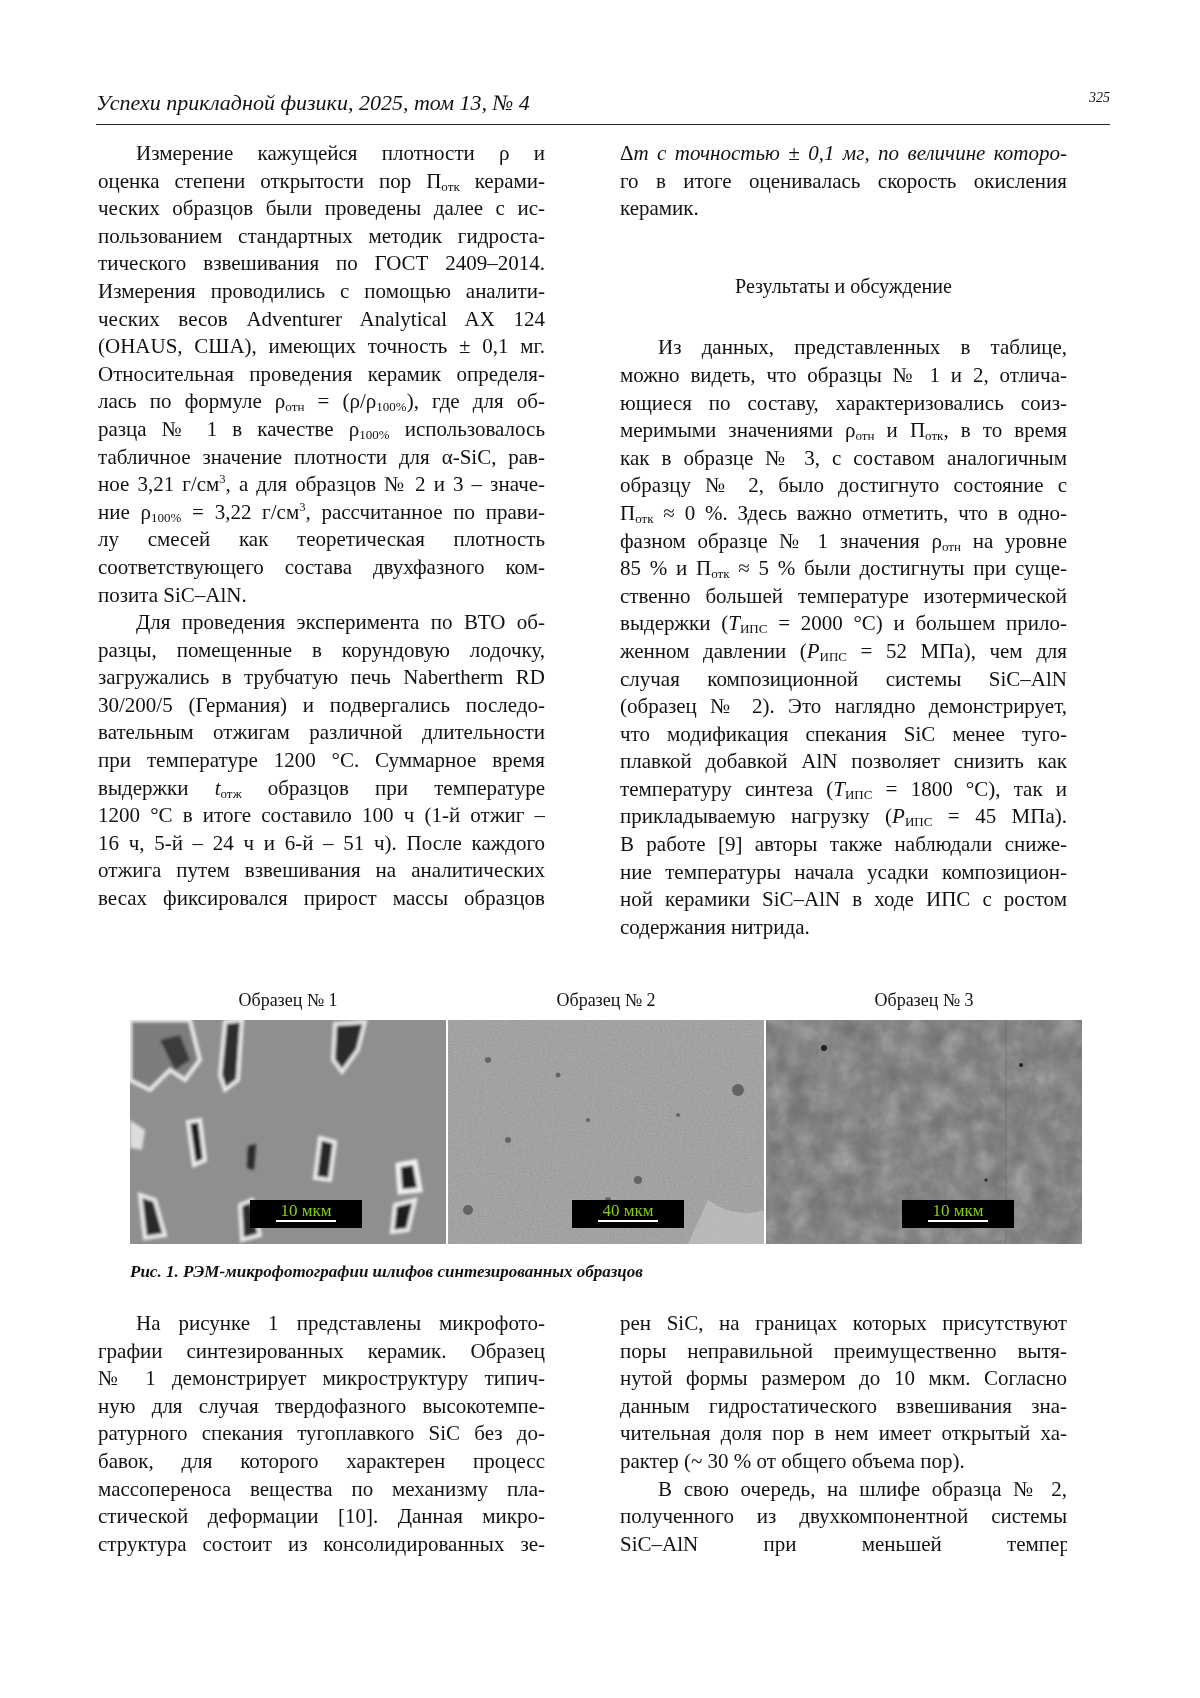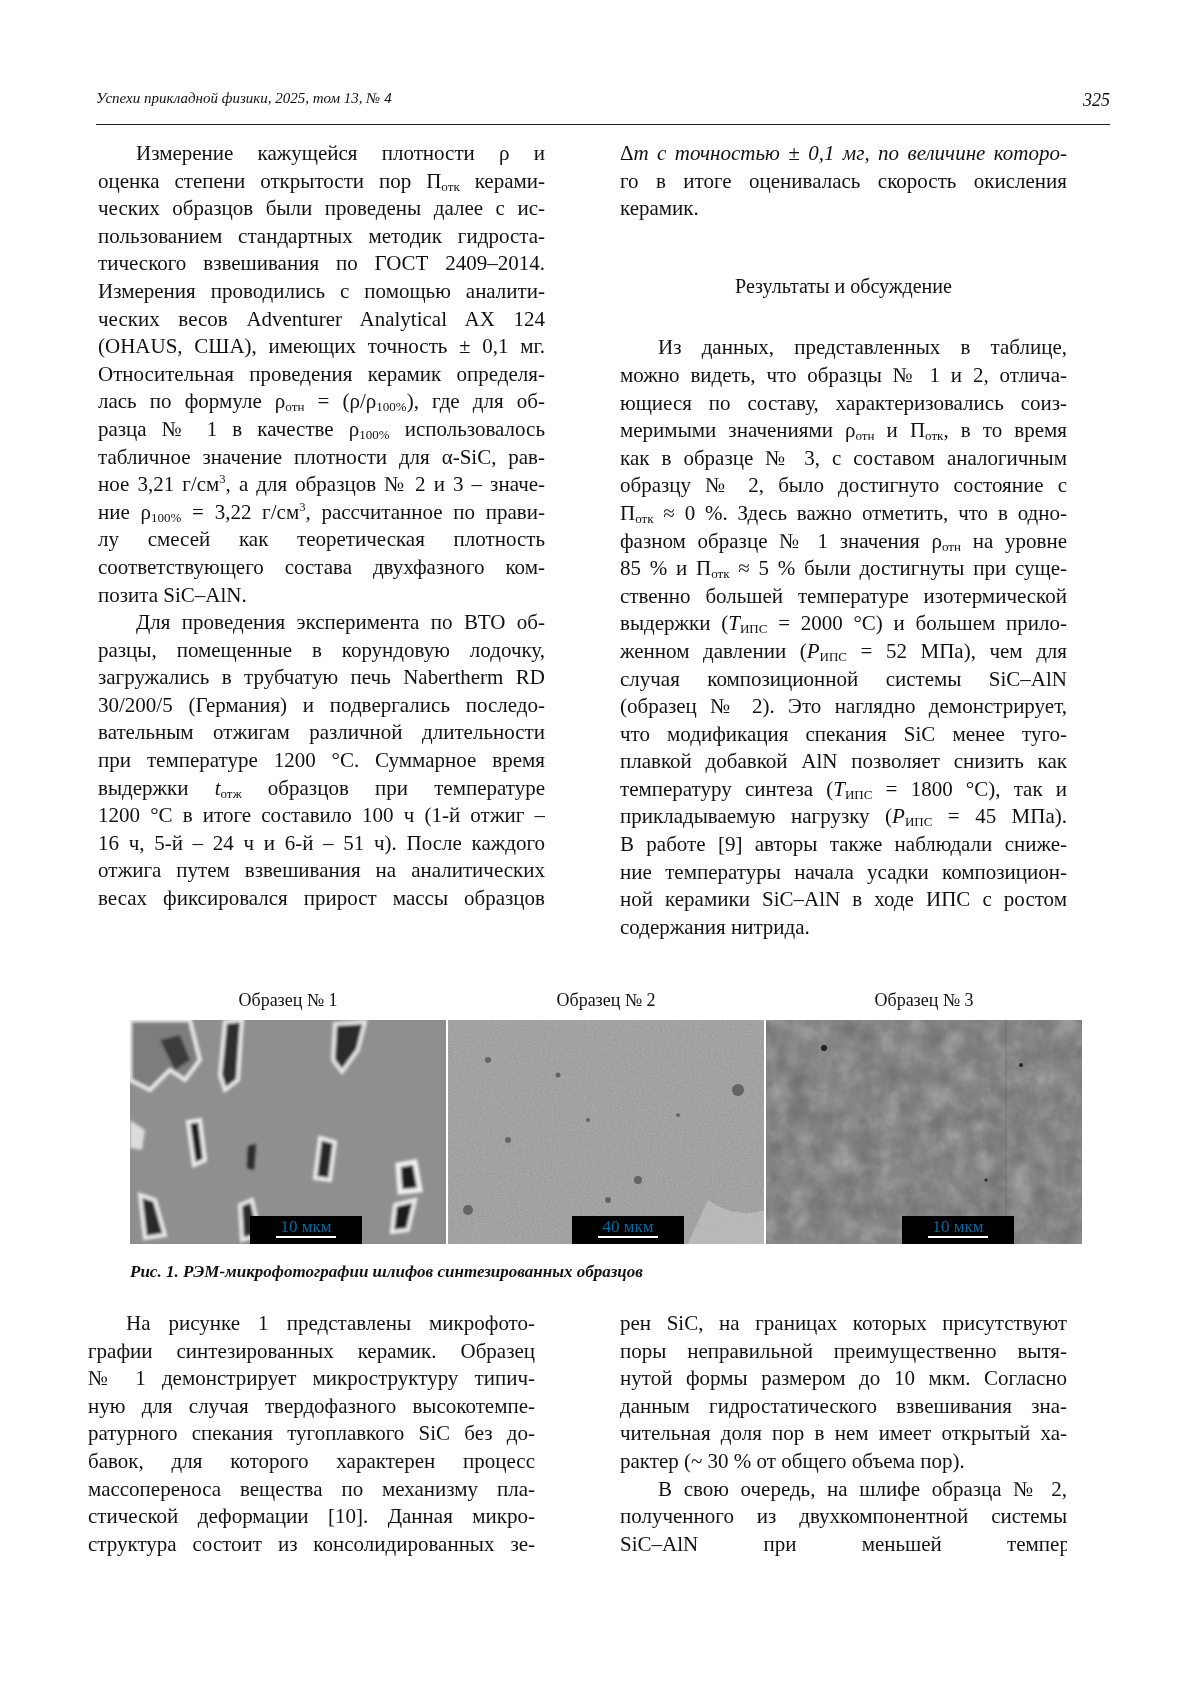--- a/index.html
+++ b/index.html
@@ -5,49 +5,49 @@
     html, body { margin: 0; padding: 0; background: #ffffff; }
     body {
       width: 1200px; height: 1698px; position: relative; overflow: hidden;
       font-family: "Liberation Serif", "DejaVu Serif", serif; color: #111;
     }
     .header {
       position: absolute; left: 96px; top: 90px; width: 1014px; height: 34px;
       border-bottom: 1.5px solid #222;
     }
     .header .journal {
-      position: absolute; left: 0; top: 0; font-style: italic; font-size: 15px;
+      position: absolute; left: 0; top: 0; font-style: italic; font-size: 22px;
     }
     .header .pageno {
-      position: absolute; right: 0; top: 0; font-style: italic; font-size: 18px; font-family: Liberation Serif, serif;
+      position: absolute; right: 0; top: 0; font-style: italic; font-size: 14px; font-family: Liberation Serif, serif;
     }
     .col {
       position: absolute; width: 447px; font-size: 21px; line-height: 27.6px;
       text-align: justify; hyphens: manual;
     }
     .col .line { display: block; text-align: justify; text-align-last: justify; white-space: nowrap; overflow: hidden; }
     .col .line.last { text-align-last: left; }
     #col-left-top { left: 98px; top: 140px; }
     #col-right-top { left: 620px; top: 140px; }
     .section-heading {
       font-weight: normal; text-align: center; font-size: 20px;
       margin: 50px 0 34px 0;
     }
-    #col-left-bottom { left: 88px; top: 1310px; }
+    #col-left-bottom { left: 98px; top: 1310px; }
     #col-right-bottom { left: 620px; top: 1310px; }
 
     .figure { position: absolute; left: 130px; top: 990px; width: 952px; }
     .fig-labels { position: relative; height: 30px; }
     .fig-label { position: absolute; top: 0; width: 316px; text-align: center; font-size: 18px; }
     .panels { position: absolute; top: 30px; left: 0; width: 952px; height: 224px; display: flex; gap: 2px; background: #fff; }
     .panel { position: relative; width: 316px; height: 224px; overflow: hidden; }
     .panel svg { display: block; }
     .scalebar {
-      position: absolute; bottom: 0; width: 112px; height: 28px; background: #000;
-      color: #0369a1; font-size: 17px; text-align: center; line-height: 22px;
+      position: absolute; bottom: 16px; width: 112px; height: 28px; background: #000;
+      color: #84cc16; font-size: 17px; text-align: center; line-height: 22px;
     }
     .scalebar span { border-bottom: 2px solid #fff; padding: 0 4px; }
     .caption {
       position: absolute; left: 130px; top: 1262px; font-weight: bold; font-style: italic; font-size: 17px;
     }
     sub { font-size: 0.62em; vertical-align: -0.25em; line-height: 0; }
     sup { font-size: 0.6em; vertical-align: 0.6em; line-height: 0; }
     .it { font-style: italic; }
   </style>
 </head>

